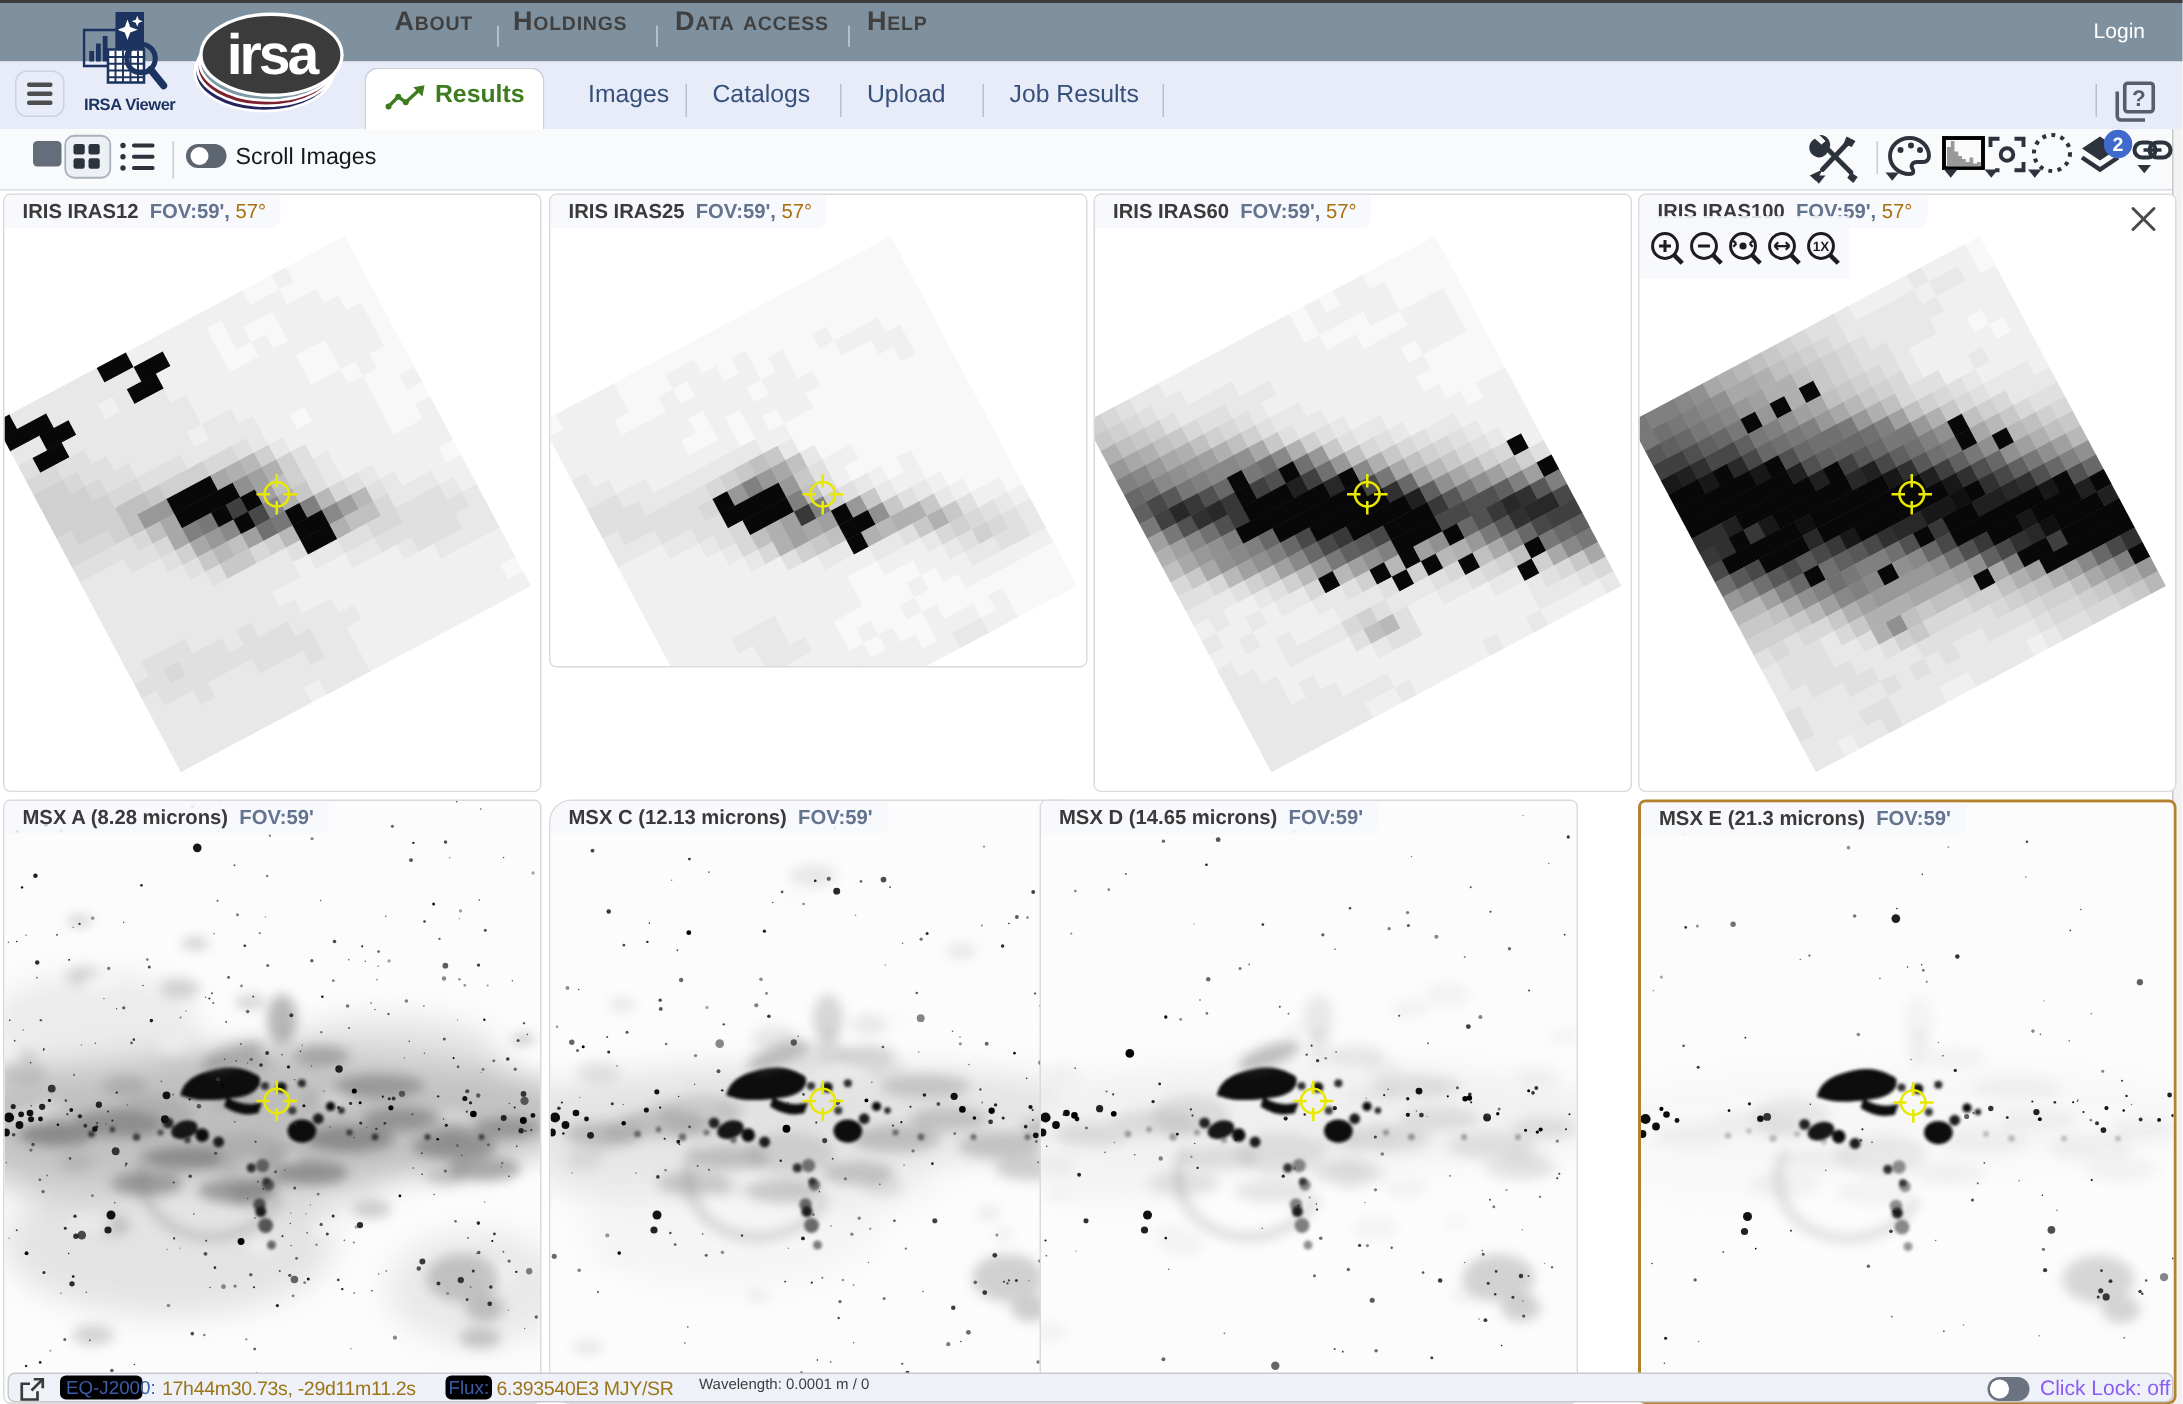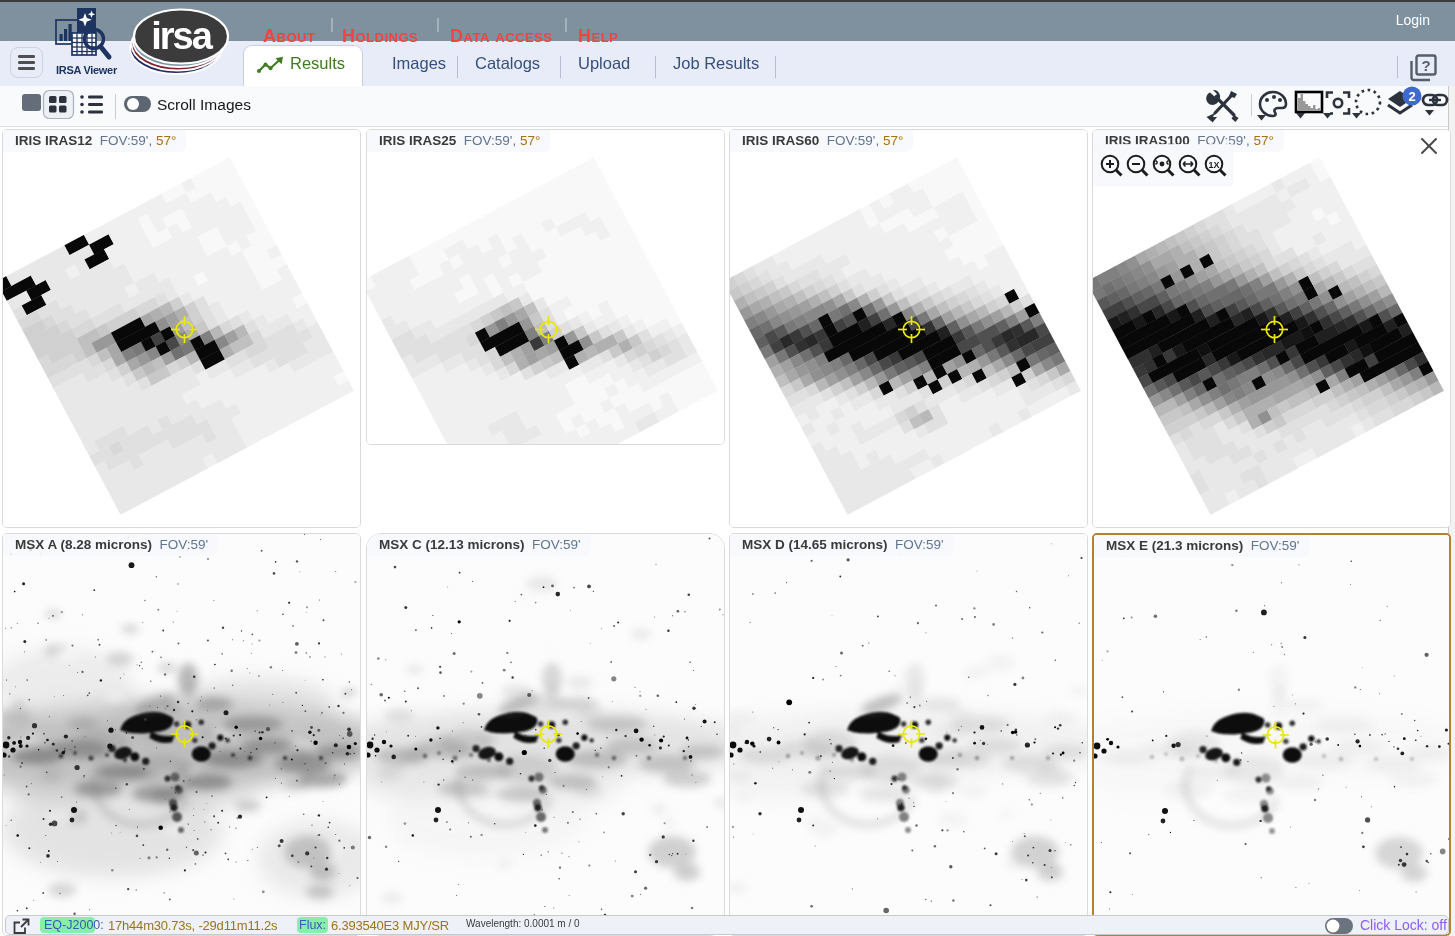--- a/index.html
+++ b/index.html
@@ -1,30 +1,30 @@
 <!DOCTYPE html>
 <html><head><meta charset="utf-8"><style>
 *{margin:0;padding:0;box-sizing:border-box;}
 html,body{width:1455px;height:936px;overflow:hidden;font-family:"Liberation Sans",sans-serif;background:#fff;}
 #topbar{position:absolute;left:0;top:0;width:1455px;height:41px;background:#7f919e;border-top:2px solid #3c3c3c;}
 #subbar{position:absolute;left:0;top:41px;width:1455px;height:45px;background:#e7ecf8;}
 #toolrow{position:absolute;left:0;top:86px;width:1455px;height:41px;background:#f8fafc;border-bottom:1px solid #d9dce1;}
-.nav{position:absolute;top:26px;color:#ef4444;font-size:18px;font-weight:570;font-variant:small-caps;letter-spacing:.5px;}
+.nav{position:absolute;top:4px;color:#404040;font-size:18px;font-weight:570;font-variant:small-caps;letter-spacing:.5px;}
 .navsep{position:absolute;top:15px;color:#b9c4cc;font-size:15px;}
 #login{position:absolute;top:12px;right:25px;color:#fff;font-size:14px;}
 #hamb{position:absolute;left:10px;top:47px;width:33px;height:31px;border:1px solid #ccd3df;border-radius:8px;}
 #hamb div{position:absolute;left:7px;width:17px;height:2.6px;background:#4e4e4e;border-radius:1.3px;}
 .tabsep{position:absolute;top:56px;width:1px;height:22px;background:#b6bfd1;}
 #tab-active{position:absolute;left:243px;top:45px;width:120px;height:41px;background:#fff;border:1px solid #c9d0da;border-bottom:none;border-radius:9px 9px 0 0;}
 .tab{position:absolute;top:54px;color:#36507b;font-size:16.5px;}
 #statusbar{position:absolute;left:5px;top:915px;width:1444px;height:20px;background:#eef1f7;border:1px solid #c6c9ce;border-radius:5px;font-size:13.5px;}
-.pill{position:absolute;height:16px;background:#86efac;color:#3d5ba9;border-radius:4px;padding:0 4px;line-height:16px;font-size:12.5px;white-space:nowrap;}
+.pill{position:absolute;height:16px;background:#000000;color:#3d5ba9;border-radius:4px;padding:0 4px;line-height:16px;font-size:12.5px;white-space:nowrap;}
 .brown{position:absolute;color:#9c7518;white-space:nowrap;}
 .panel-title{position:absolute;left:0;top:0;height:22px;background:rgba(246,248,251,.85);border-radius:0 0 6px 0;padding:0 10px 0 12px;font-size:13.5px;font-weight:bold;color:#3a3a3a;line-height:21px;white-space:nowrap;}
-.panel-title .fov{font-weight:normal;color:#64748f;}
+.panel-title .fov{font-weight:bold;color:#64748f;}
 .panel-title .ang{font-weight:normal;color:#a8700e;}
 .card{position:absolute;background:#fff;border:1px solid #dadada;border-radius:5px;overflow:hidden;}
 </style></head><body>
 <div id="topbar"></div>
 <div id="subbar"></div>
 <div id="toolrow"></div>
 <div style="position:absolute;left:1448px;top:86px;width:7px;height:850px;background:#f2f2f2;border-left:1px solid #c9c9c9"></div>
 <div class="nav" style="left:263px">About</div>
 <div class="navsep" style="left:330px">|</div>
 <div class="nav" style="left:342px">Holdings</div>
@@ -74,21 +74,21 @@
 <text x="54" y="46" text-anchor="middle" font-family="Liberation Sans,sans-serif" font-size="38" font-weight="bold" fill="#fff" letter-spacing="-2">irsa</text>
 </svg>
 <div id="tab-active"></div>
 <svg width="30" height="22" viewBox="0 0 30 22" style="position:absolute;left:256px;top:55px">
 <path d="M3 16 L9.5 9.5 L14.5 13.2 L24 4.5" fill="none" stroke="#3e7c1f" stroke-width="2.2"></path>
 <path d="M19.5 3.2 l7.5 -1.4 -1.4 7.5 z" fill="#3e7c1f"></path>
 <circle cx="3" cy="16" r="2" fill="#3e7c1f"></circle>
     <circle cx="9.5" cy="9.5" r="2" fill="#3e7c1f"></circle>
     <circle cx="14.5" cy="13.2" r="2" fill="#3e7c1f"></circle>
 </svg>
-<div style="position:absolute;left:290px;top:54px;color:#3e7c1f;font-size:16.5px;font-weight:normal">Results</div>
+<div style="position:absolute;left:290px;top:54px;color:#3e7c1f;font-size:16.5px;font-weight:bold">Results</div>
 <div class="tab" style="left:392px">Images</div>
 <div class="tabsep" style="left:457px"></div>
 <div class="tab" style="left:475px">Catalogs</div>
 <div class="tabsep" style="left:560px"></div>
 <div class="tab" style="left:578px">Upload</div>
 <div class="tabsep" style="left:655px"></div>
 <div class="tab" style="left:673px">Job Results</div>
 <div class="tabsep" style="left:775px"></div>
 <div class="tabsep" style="left:1397px"></div>
 <svg width="30" height="30" viewBox="0 0 30 30" style="position:absolute;left:1408px;top:53px">
@@ -2283,21 +2283,21 @@
       <circle cx="71" cy="276" r="3" fill="#111"></circle>
       <circle cx="69" cy="286" r="2.4" fill="#222"></circle>
       <g stroke="#e8e800" stroke-width="1.7" fill="none">
         <circle cx="181.5" cy="200.0" r="8.2"></circle>
         <line x1="181.5" y1="186.5" x2="181.5" y2="195.5"></line>
         <line x1="181.5" y1="204.5" x2="181.5" y2="213.5"></line>
         <line x1="168.0" y1="200.0" x2="177.0" y2="200.0"></line>
         <line x1="186.0" y1="200.0" x2="195.0" y2="200.0"></line>
       </g>
     </svg><div class="panel-title">MSX C (12.13 microns)&nbsp; <span class="fov">FOV:59'</span></div></div>
-<div class="card" style="left:729px;top:533px;width:359px;height:403px;"><svg width="357" height="399" viewBox="0 0 357 399">
+<div class="card" style="left:693px;top:533px;width:359px;height:403px;"><svg width="357" height="399" viewBox="0 0 357 399">
       <defs>
         <filter id="b1D" x="-60%" y="-60%" width="220%" height="220%">
           <feGaussianBlur stdDeviation="1.1"></feGaussianBlur>
         </filter>
         <filter id="b2D" x="-80%" y="-80%" width="260%" height="260%">
           <feGaussianBlur stdDeviation="4"></feGaussianBlur>
         </filter>
         <filter id="b3D" x="-80%" y="-80%" width="260%" height="260%">
           <feGaussianBlur stdDeviation="10"></feGaussianBlur>
         </filter>

